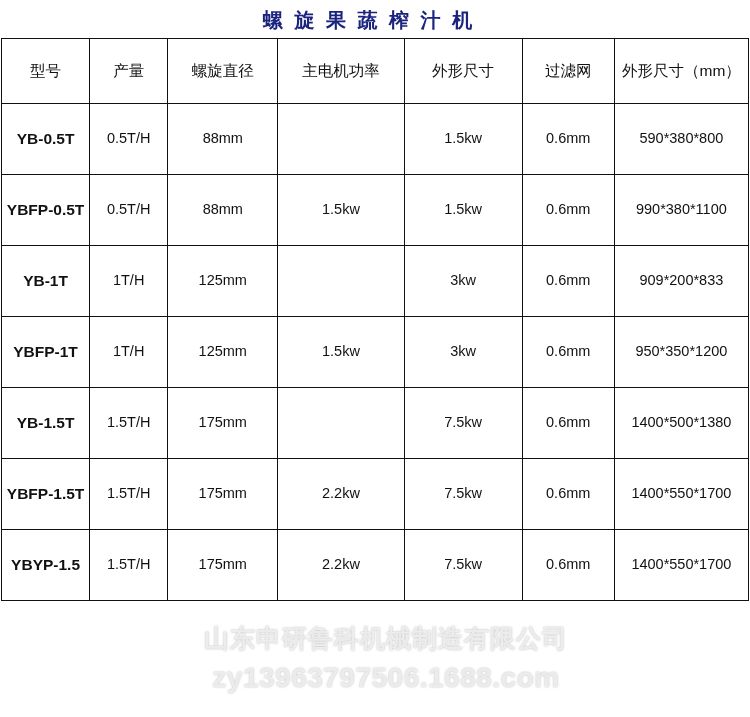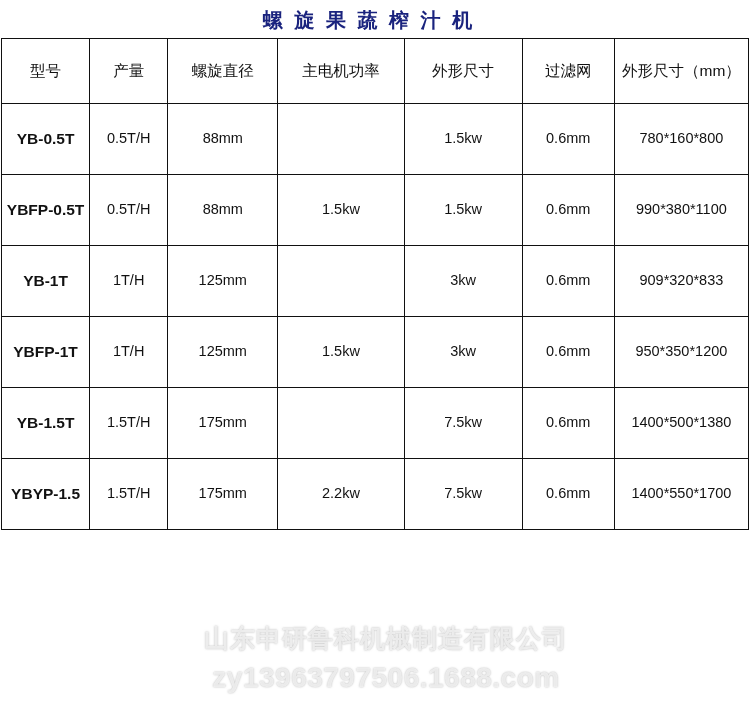--- a/index.html
+++ b/index.html
@@ -116,59 +116,68 @@
       </tr>
     </thead>
     <tbody>
       <tr>
         <td class="model">YB-0.5T</td>
         <td>0.5T/H</td>
         <td>88mm</td>
         <td></td>
         <td>1.5kw</td>
         <td>0.6mm</td>
-        <td>780*160*800</td>
+        <td>590*380*800</td>
       </tr>
       <tr>
         <td class="model">YBFP-0.5T</td>
         <td>0.5T/H</td>
         <td>88mm</td>
         <td>1.5kw</td>
         <td>1.5kw</td>
         <td>0.6mm</td>
         <td>990*380*1100</td>
       </tr>
       <tr>
         <td class="model">YB-1T</td>
         <td>1T/H</td>
         <td>125mm</td>
         <td></td>
         <td>3kw</td>
         <td>0.6mm</td>
-        <td>909*320*833</td>
+        <td>909*200*833</td>
       </tr>
       <tr>
         <td class="model">YBFP-1T</td>
         <td>1T/H</td>
         <td>125mm</td>
         <td>1.5kw</td>
         <td>3kw</td>
         <td>0.6mm</td>
         <td>950*350*1200</td>
       </tr>
       <tr>
         <td class="model">YB-1.5T</td>
         <td>1.5T/H</td>
         <td>175mm</td>
         <td></td>
         <td>7.5kw</td>
         <td>0.6mm</td>
         <td>1400*500*1380</td>
       </tr>
       <tr>
+        <td class="model">YBFP-1.5T</td>
+        <td>1.5T/H</td>
+        <td>175mm</td>
+        <td>2.2kw</td>
+        <td>7.5kw</td>
+        <td>0.6mm</td>
+        <td>1400*550*1700</td>
+      </tr>
+      <tr>
         <td class="model">YBYP-1.5</td>
         <td>1.5T/H</td>
         <td>175mm</td>
         <td>2.2kw</td>
         <td>7.5kw</td>
         <td>0.6mm</td>
         <td>1400*550*1700</td>
       </tr>
     </tbody>
   </table>

